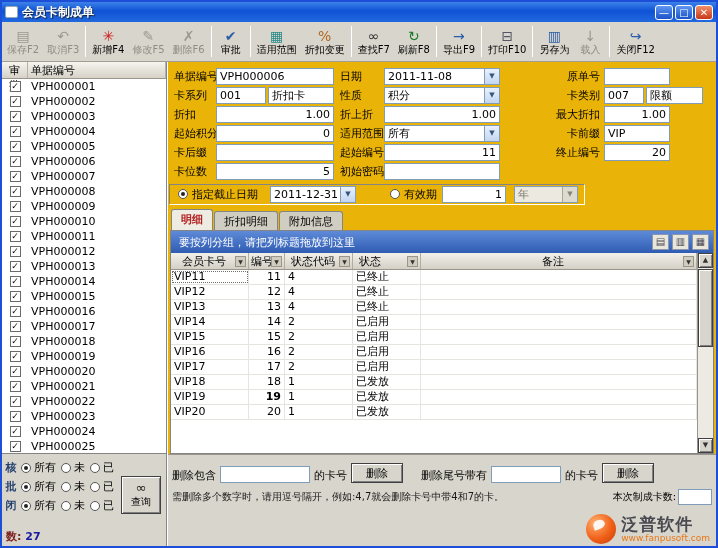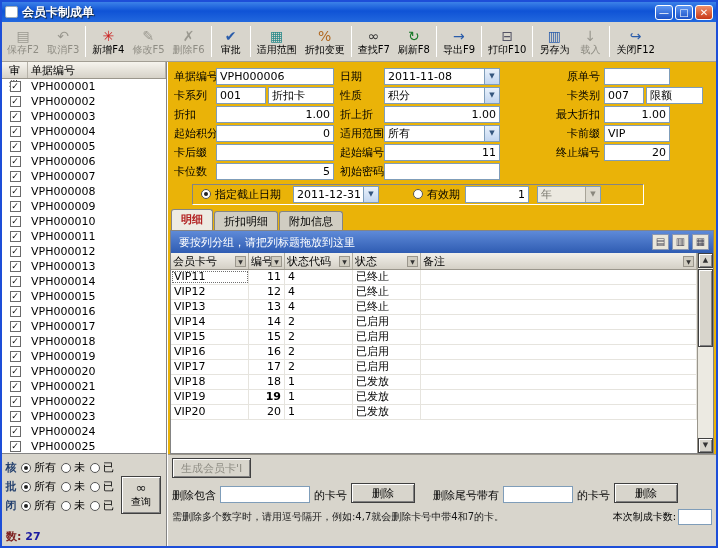--- a/index.html
+++ b/index.html
@@ -48,48 +48,48 @@
   .fl.r{text-align:right;}
   .fi{position:absolute;height:17px;border:1px solid #7F9DB9;background:#fff;line-height:15px;padding:0 3px;overflow:hidden;white-space:nowrap;}
   .fi.num{text-align:right;}
   .fi.inline{position:static;display:inline-block;vertical-align:middle;}
   .combo{position:absolute;height:17px;border:1px solid #7F9DB9;background:#fff;display:flex;overflow:hidden;}
   .combo .cv{flex:1;padding:0 3px;line-height:15px;overflow:hidden;white-space:nowrap;}
   .combo .cb{width:15px;background:linear-gradient(#E9F1FB,#C3D6F0);border-left:1px solid #7F9DB9;color:#35567E;font-size:7px;line-height:15px;text-align:center;}
   .combo.disabled{background:#ECE9E0;}
   .combo.disabled .cv{color:#7a786e;}
   .combo.disabled .cb{background:#DDDAD0;color:#8a887e;border-left-color:#a8a498;}
-  .date-panel{position:absolute;left:24px;top:122px;width:452px;height:21px;border:1px solid;border-color:#848484 #fff #fff #848484;}
+  .date-panel{position:absolute;left:1px;top:122px;width:416px;height:21px;border:1px solid;border-color:#848484 #fff #fff #848484;}
   .abs{position:absolute;}
   
   .tab-strip{height:22px;display:flex;align-items:flex-end;padding-left:3px;flex:0 0 auto;}
   .tab{padding:2px 9px 2px;border:1px solid #848484;border-bottom:none;border-radius:3px 3px 0 0;background:#D0CDC2;margin-right:1px;height:19px;line-height:15px;white-space:nowrap;}
   .tab.active{background:#EEEBE2;font-weight:bold;color:#B22222;height:21px;}
   .content-wrap{flex:1;border:1px solid #848484;margin:0 2px;background:#fff;display:flex;flex-direction:column;position:relative;min-height:0;}
   .group-panel{height:22px;background:linear-gradient(180deg,#5E8AD8 0%,#2F5CB2 100%);color:#fff;display:flex;align-items:center;padding:0 4px 0 8px;flex:0 0 auto;}
   .gp-text{flex:1;white-space:nowrap;overflow:hidden;}
   .gp-btn{width:17px;height:16px;background:#EAE6DA;border:1px solid #8a96b0;margin-left:3px;font-size:10px;line-height:14px;text-align:center;color:#445;}
   .grid-zone{flex:1;position:relative;padding-right:16px;min-height:0;}
   .grid-header{display:flex;height:17px;background:linear-gradient(#F2F0EA,#D4D0C6);border-bottom:1px solid #9a968c;}
   .gh-cell{display:flex;align-items:center;border-right:1px solid #b0aca0;padding:0 2px;overflow:hidden;}
-  .gh-text{flex:1;white-space:nowrap;overflow:hidden;}
+  .gh-text{flex:1;white-space:nowrap;overflow:hidden;text-align:center;}
   .gh-drop{width:11px;height:11px;flex:0 0 auto;background:#D0CCC0;border:1px solid #9a968c;font-size:6px;line-height:9px;text-align:center;color:#333;}
   .grid-body{background:#fff;}
   .grid-row{display:flex;height:15px;border-bottom:1px solid #E6E4DE;}
   .g-cell{border-right:1px solid #E6E4DE;padding:0 3px;line-height:14px;overflow:hidden;white-space:nowrap;}
   .g-cell.num{text-align:right;}
   .g-cell.focused{outline:1px dotted #707070;outline-offset:-2px;}
   .vscroll{position:absolute;right:0;top:0;bottom:0;width:16px;background:#ECEAE2;border-left:1px solid #9a968c;}
   .sb-btn{position:absolute;left:0;right:0;height:15px;background:#D8D5CC;border:1px solid #404040;box-shadow:inset 1px 1px 0 #fff,inset -1px -1px 0 #808080;font-size:7px;line-height:13px;text-align:center;color:#333;}
   .sb-up{top:0;}
   .sb-down{bottom:0;}
   .sb-thumb{position:absolute;left:0;right:0;top:16px;height:78px;background:#D8D5CC;border:1px solid #404040;box-shadow:inset 1px 1px 0 #fff,inset -1px -1px 0 #808080;}
   
   .bottom-area{height:92px;flex:0 0 auto;background:#D8D5CC;border-top:1px solid #9a968c;position:relative;padding:3px 4px;}
-  .btn-classic{background:#D8D5CC;border:1px solid #404040;box-shadow:inset 1px 1px 0 #fff,inset -1px -1px 0 #808080;font-size:11px;height:20px;padding:1px 20px;white-space:nowrap;}
+  .btn-classic{background:#D8D5CC;border:1px solid #404040;box-shadow:inset 1px 1px 0 #fff,inset -1px -1px 0 #808080;font-size:11px;height:20px;padding:1px 14px;white-space:nowrap;}
   .btn-classic.gen{color:#8f8d84;padding:1px 8px;}
   .del-row{display:flex;align-items:flex-end;gap:4px;margin-top:5px;white-space:nowrap;}
   .sp{width:10px;}
   .hint-row{display:flex;align-items:center;margin-top:6px;white-space:nowrap;}
   .hint{font-size:10px;color:#1a1a1a;}
   .made{margin-left:auto;font-size:10px;}
   .logo{position:absolute;right:6px;bottom:2px;display:flex;align-items:center;gap:5px;}
   .logo-icon{width:30px;height:30px;border-radius:50%;background:radial-gradient(circle at 32% 30%,#FFB070,#F06018 55%,#C83808);position:relative;}
   .logo-icon::after{content:"";position:absolute;left:7px;top:6px;width:12px;height:9px;background:#fff;border-radius:50% 50% 50% 0;transform:rotate(-20deg);opacity:.9;}
   .logo-name{font-size:17px;font-weight:bold;color:#4a4a52;line-height:18px;letter-spacing:1px;}
@@ -565,34 +565,40 @@
             </div>
           <div class="vscroll">
             <div class="sb-btn sb-up">▲</div>
             <div class="sb-thumb"></div>
             <div class="sb-btn sb-down">▼</div>
           </div>
         </div>
       </div>
 
       <div class="bottom-area">
-        <button class="btn-classic gen">生成会员卡'I</button>
         <div class="del-row">
           <span>删除包含</span>
           <div class="fi inline" style="width:90px"></div>
           <span>的卡号</span>
           <button class="btn-classic">删除</button>
           <span class="sp"></span>
           <span>删除尾号带有</span>
           <div class="fi inline" style="width:70px"></div>
           <span>的卡号</span>
           <button class="btn-classic">删除</button>
         </div>
         <div class="hint-row">
           <span class="hint">需删除多个数字时，请用逗号隔开，例如:4,7就会删除卡号中带4和7的卡。</span>
           <span class="made">本次制成卡数:</span>
           <div class="fi inline" style="width:34px;height:16px;margin-left:2px"></div>
         </div>
+        <div class="logo">
+          <div class="logo-icon"></div>
+          <div class="logo-text">
+            <div class="logo-name">泛普软件</div>
+            <div class="logo-url">www.fanpusoft.com</div>
+          </div>
+        </div>
       </div>
 
     </div>
   </div>
 </div>
 
 </body></html>

